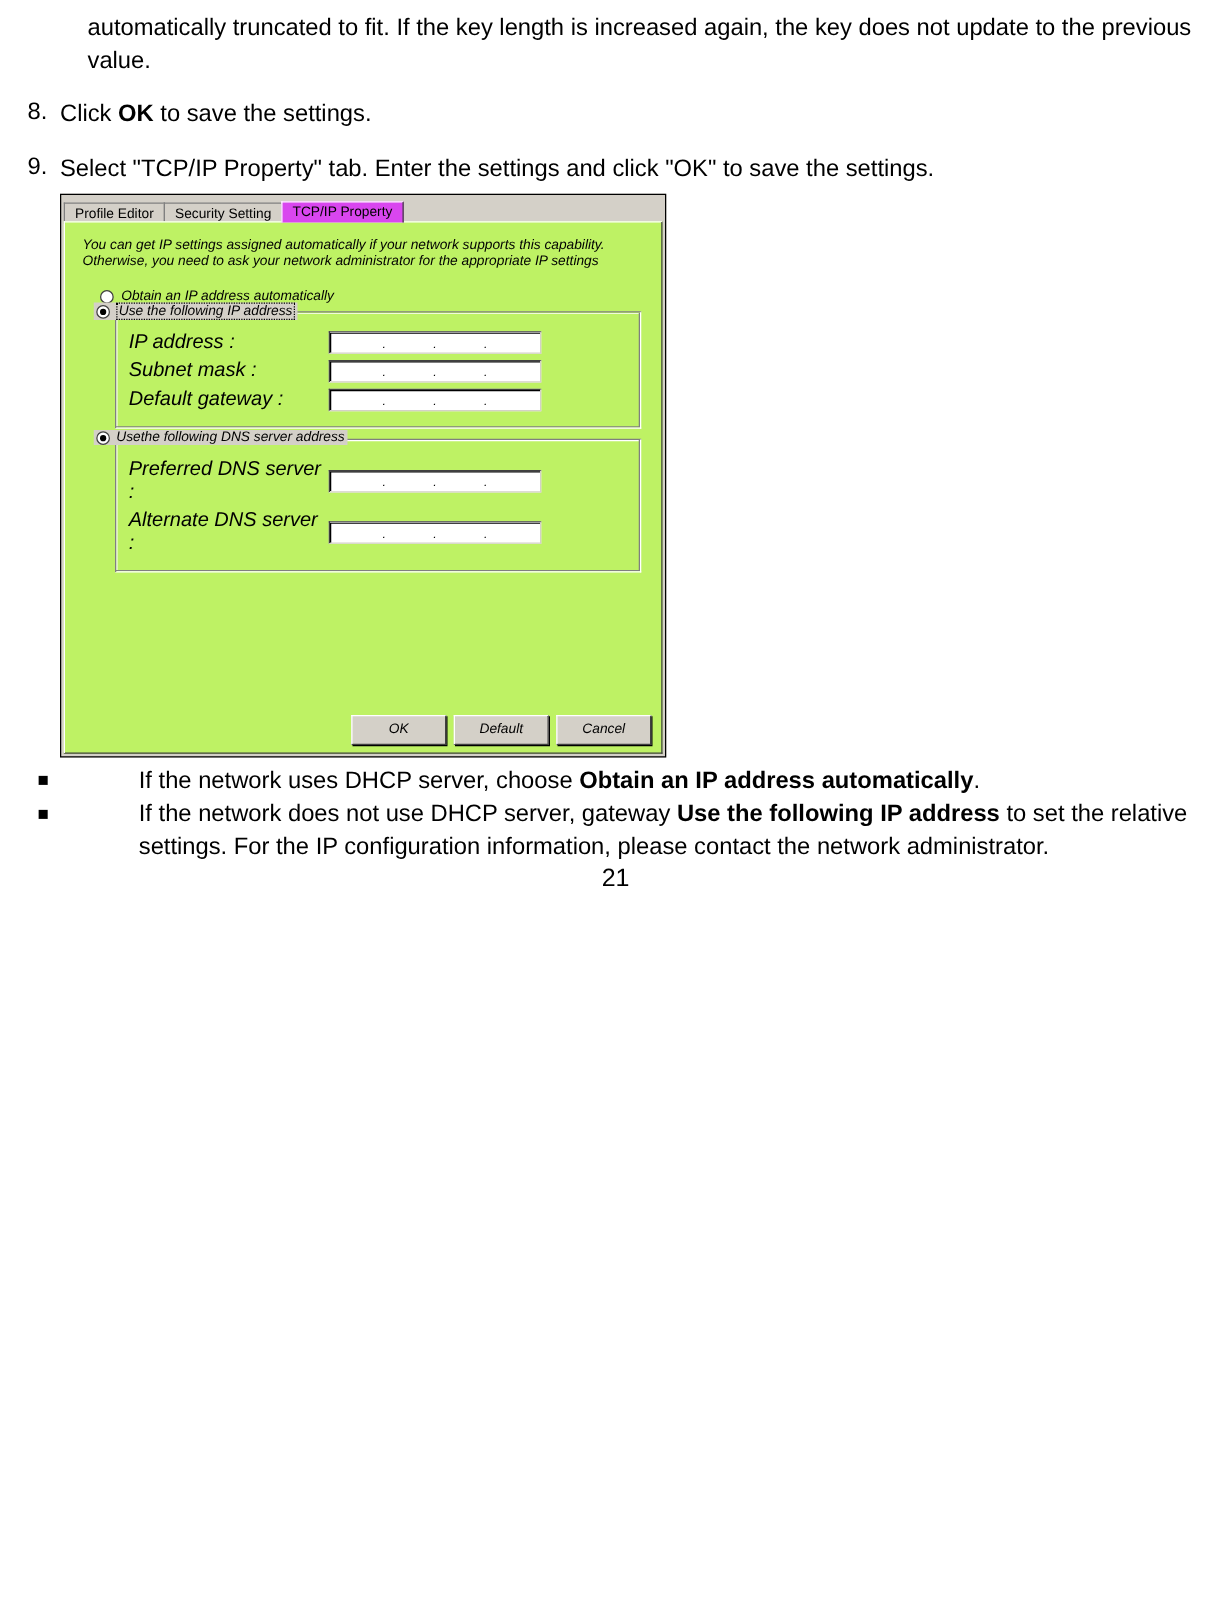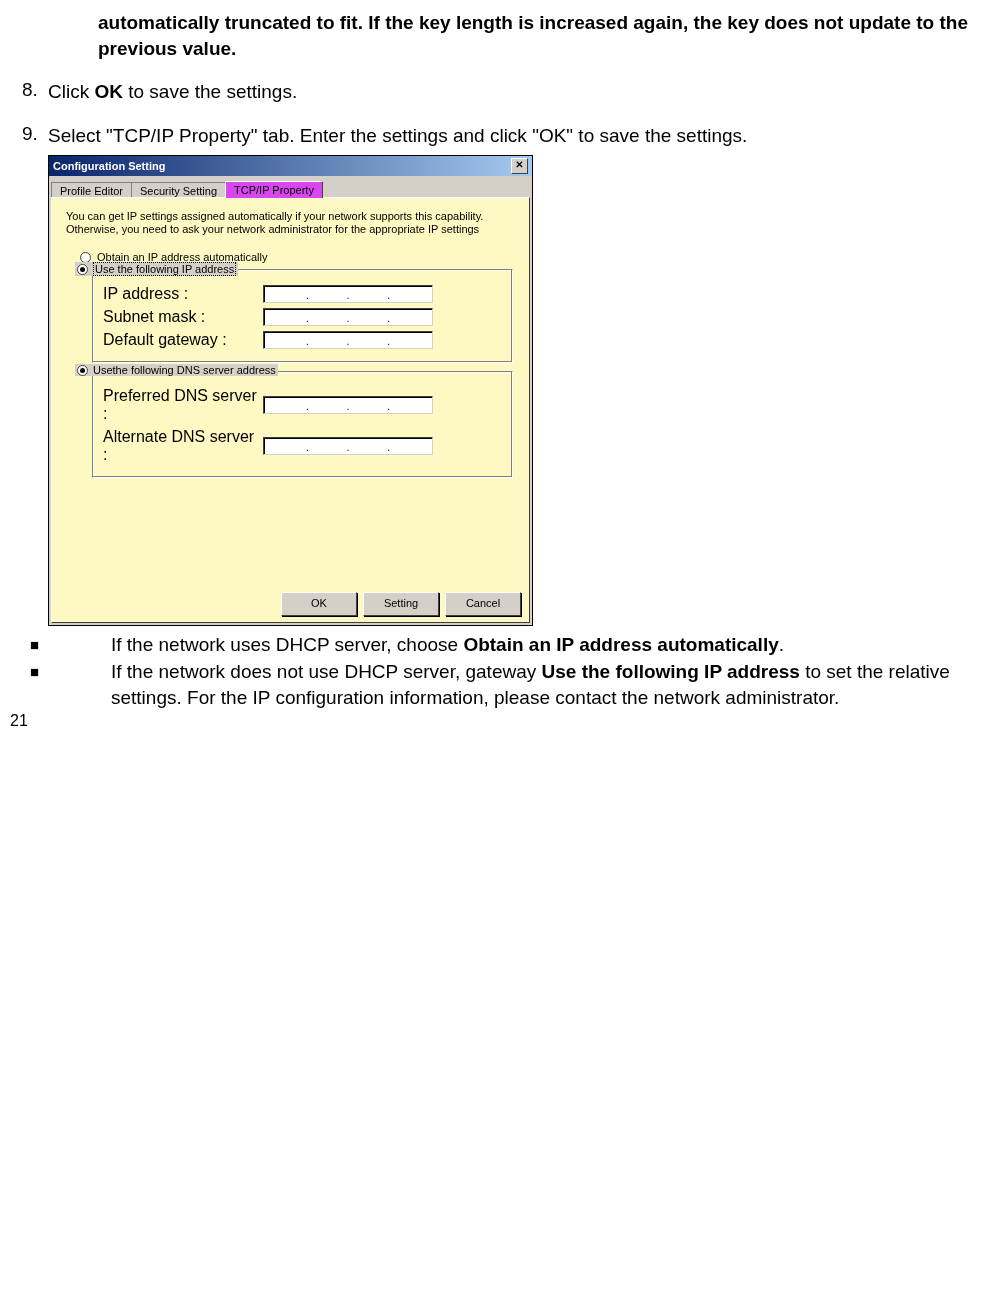--- a/index.html
+++ b/index.html
@@ -14,36 +14,35 @@
   .page {
     padding: 10px 10px 30px 10px;
   }
   .ol-item {
     display: flex;
     margin: 18px 0 6px 12px;
   }
   .ol-num { width: 26px; flex: 0 0 26px; }
   .ol-txt { flex: 1; line-height: 1.35; }
   .indent-cont {
-    margin-left: 88px;
+    margin-left: 60px;
     line-height: 1.35;
     margin-bottom: 4px;
-    font-weight: bold;
   }
   .bold { font-weight: bold; }
   .bullet-item {
     display: flex;
     margin: 2px 0 2px 20px;
     line-height: 1.35;
   }
   .bullet-sym {
     width: 40px; flex: 0 0 40px; font-size: 15px; padding-top:3px;
   }
   .bullet-txt { flex: 1; margin-left: 41px; }
-  .page-num { font-size: 16px; }
+  .page-num { text-align: center; font-size: 20px; }
 
   
   .win {
     width: 485px;
     margin: 6px 0 6px 38px;
     border: 1px solid #000;
     font-family: Tahoma, Arial, sans-serif;
     font-size: 11px;
     color: #000;
     background: #d4d0c8;
@@ -94,24 +93,25 @@
   }
   .tab.inactive {
     top: 2px;
   }
   .body-area {
     border: 1px solid #fff;
     border-right-color: #404040;
     border-bottom-color: #404040;
     margin: 0 2px 2px 2px;
     padding: 8px 10px 10px 10px;
-    background: #fef9c3;
+    background: #bef264;
     height: 426px;
     box-sizing: border-box;
     position: relative;
+    font-style: italic;
   }
   .intro {
     font-size: 11px;
     line-height: 1.25;
     margin: 4px 0 14px 4px;
   }
   .radio-row {
     display: flex; align-items: center; gap: 6px;
     margin: 4px 0 6px 18px;
     font-size: 11px;
@@ -200,24 +200,20 @@
       <span>Click </span><span class="bold">OK</span><span> to save the settings.</span>
     </div>
   </div>
 
   <div class="ol-item">
     <div class="ol-num">9.</div>
     <div class="ol-txt">Select "TCP/IP Property" tab.  Enter the settings and click "OK" to save the settings.</div>
   </div>
 
   <div class="win">
-    <div class="titlebar">
-      <span>Configuration Setting</span>
-      <div class="win-close">✕</div>
-    </div>
     <div class="tabs">
       <div class="tab inactive">Profile Editor</div>
       <div class="tab inactive">Security Setting</div>
       <div class="tab active">TCP/IP Property</div>
     </div>
     <div class="body-area">
       <div class="intro">You can get IP settings assigned automatically if your network supports this capability. Otherwise, you need to ask your network administrator for the appropriate IP settings</div>
 
       <div class="radio-row">
         <span class="radio"></span>
@@ -274,21 +270,21 @@
           <div class="ip-input">
               <span>.</span>
               <span>.</span>
               <span>.</span>
             </div>
         </div>
       </div>
 
       <div class="btn-row">
         <div class="win-btn">OK</div>
-        <div class="win-btn">Setting</div>
+        <div class="win-btn">Default</div>
         <div class="win-btn">Cancel</div>
       </div>
     </div>
   </div>
 
   <div class="bullet-item">
     <div class="bullet-sym">■</div>
     <div class="bullet-txt">
       <span>If the network uses DHCP server, choose </span><span class="bold">Obtain an IP address automatically</span><span>.</span>
     </div>

